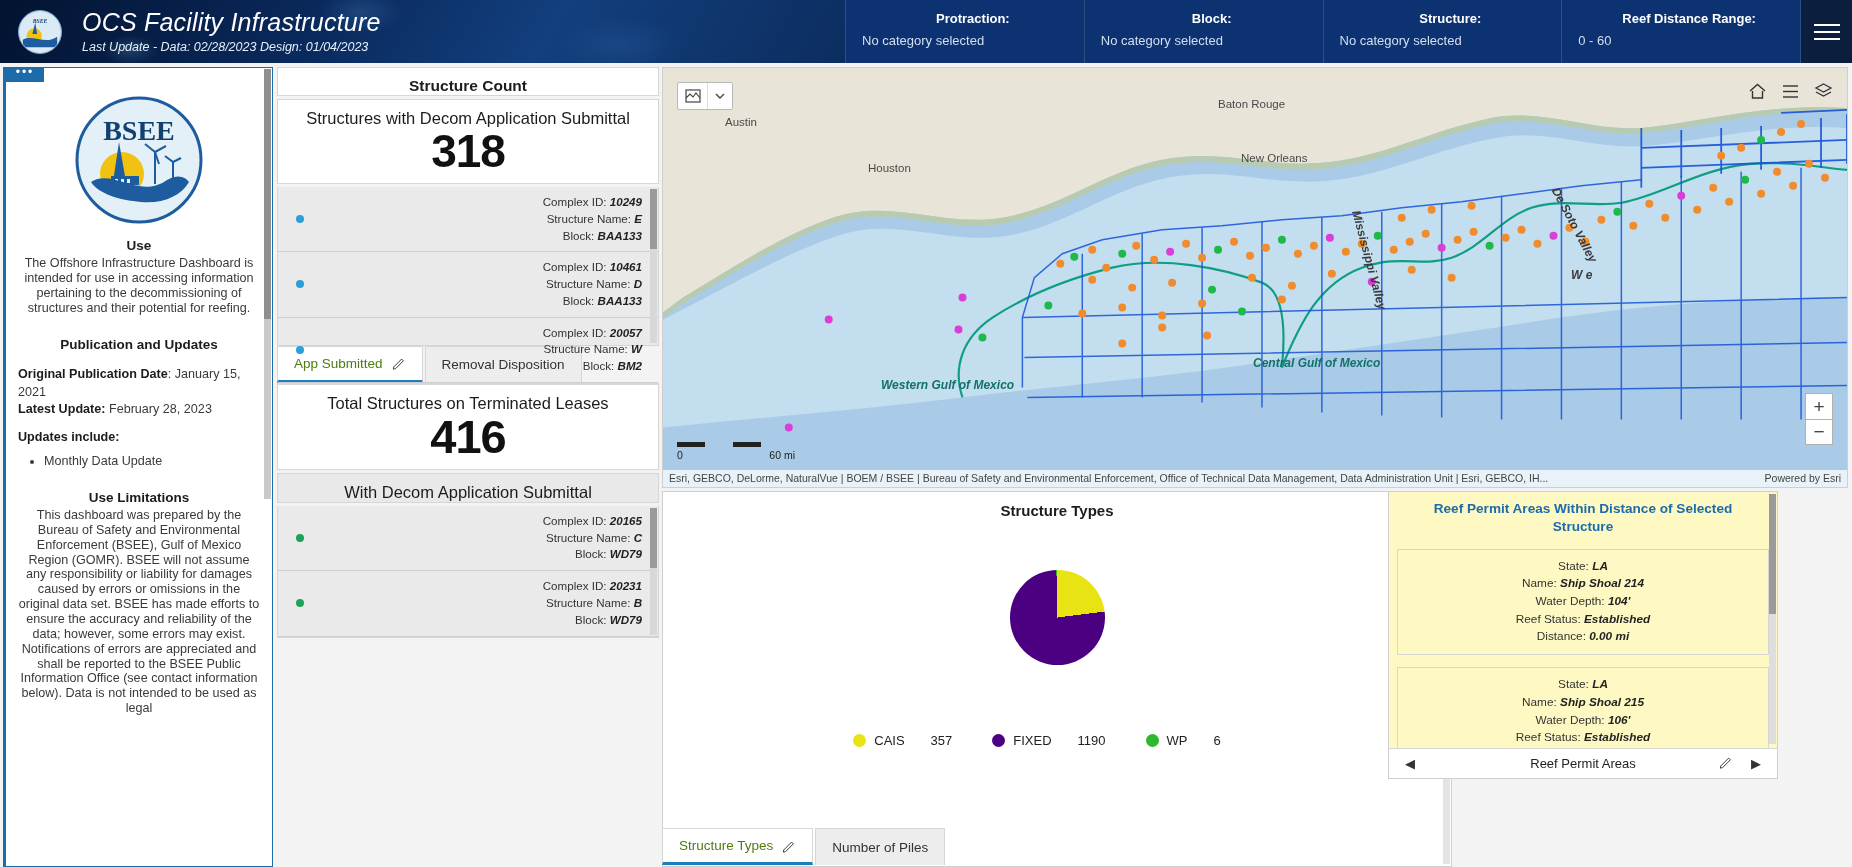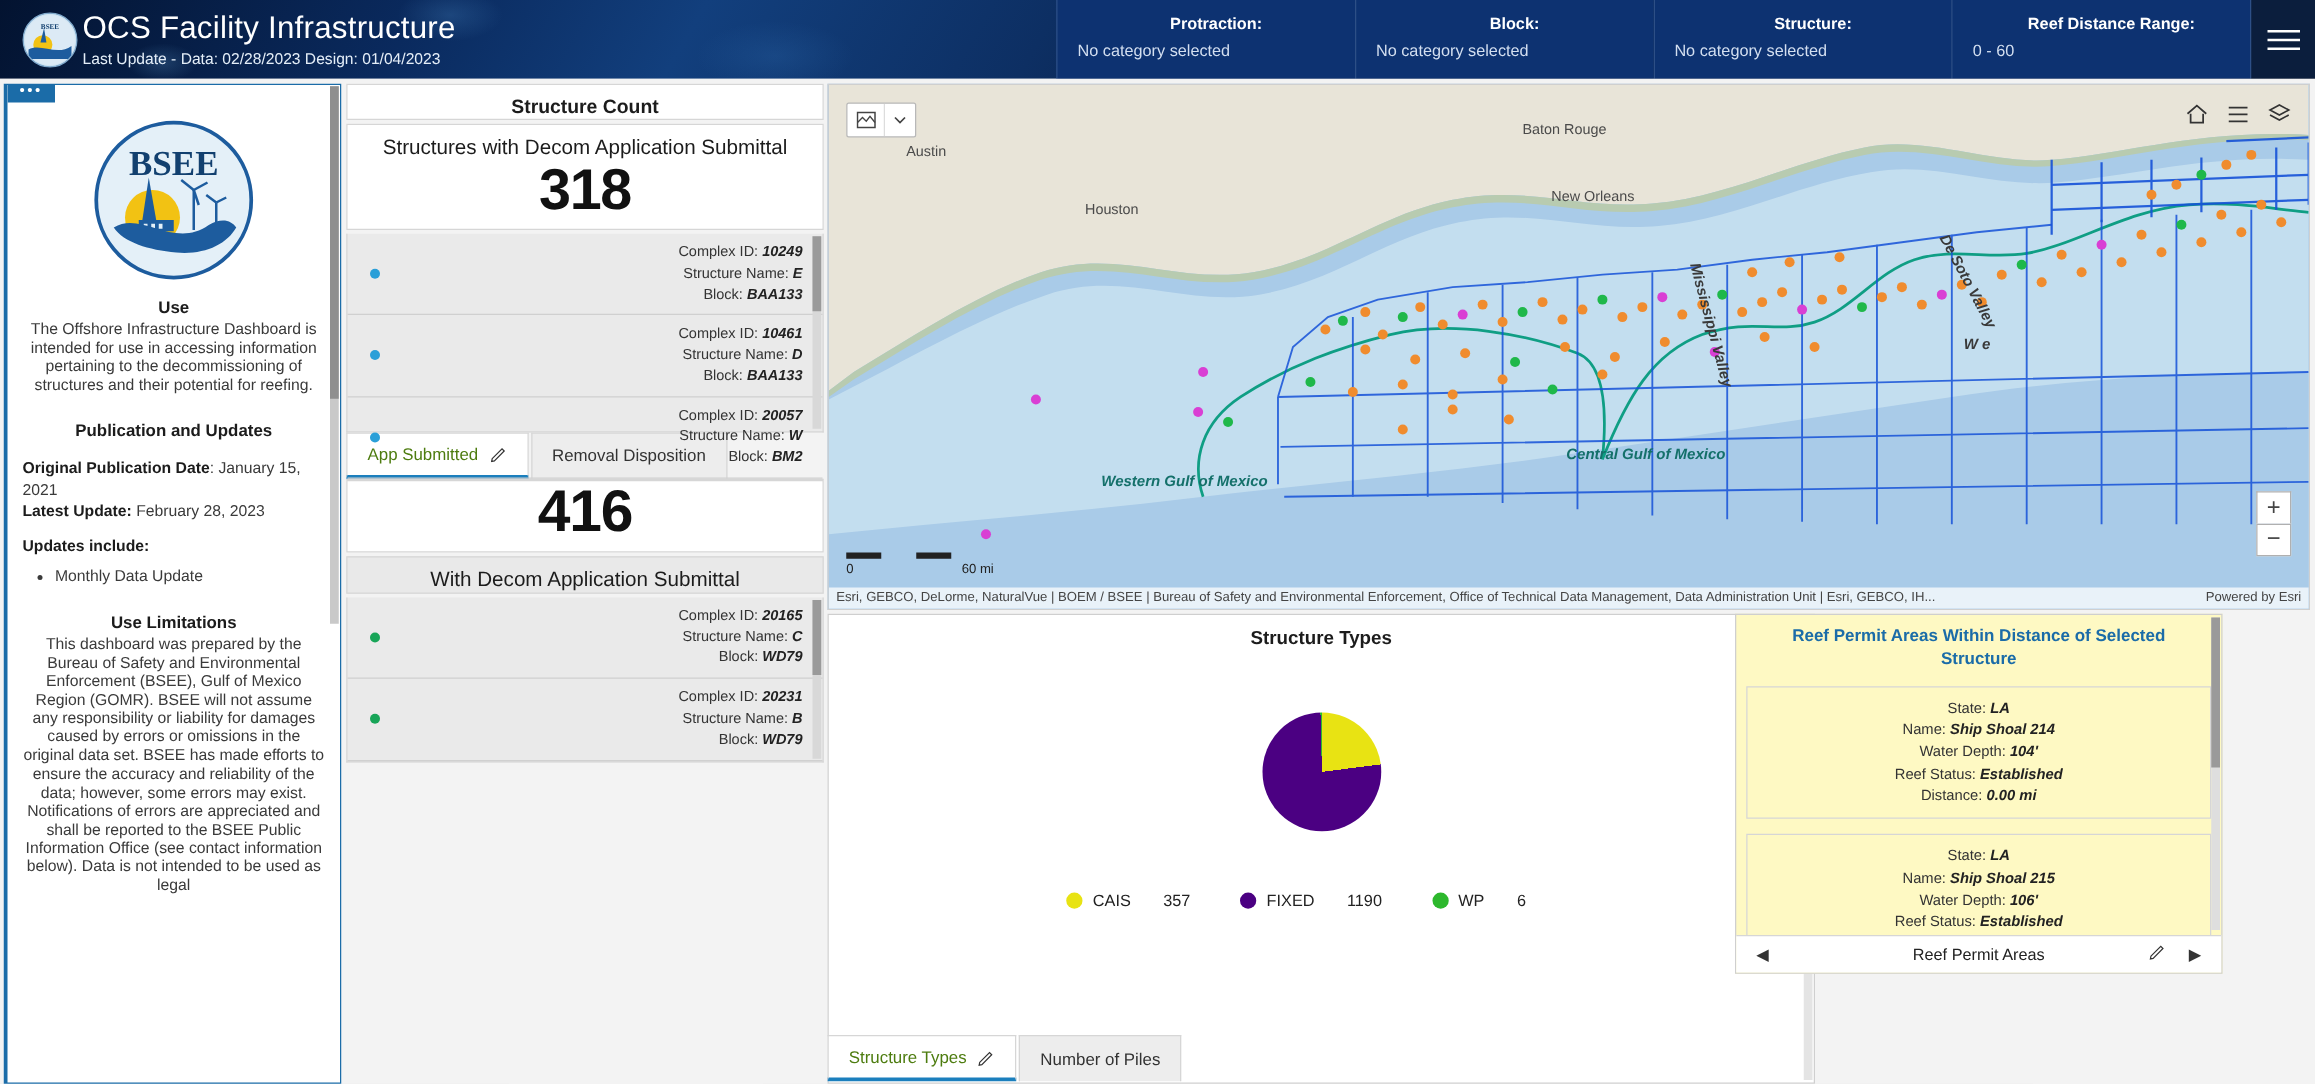--- a/index.html
+++ b/index.html
@@ -11,22 +11,22 @@
   }
 
   
   .header {
     position: absolute; top: 0; left: 0;
     width: 1852px; height: 63px;
     background: linear-gradient(120deg,#031330 0%, #0a2a5e 18%, #123f7d 30%, #0d2f63 45%, #071b3f 60%, #030d22 100%);
     display: flex; align-items: stretch;
   }
   .brand-block {
-    width: 845px; display: flex; align-items: center; gap: 4px; padding-left: 18px;
-    position: relative; overflow: hidden;
+    width: 845px; display: flex; align-items: center; gap: 20px; padding-left: 18px;
+    position: relative; overflow: hidden; font-style: italic;
   }
   .brand-block::after{
     content:""; position:absolute; inset:0;
     background:
       radial-gradient(ellipse 60px 30px at 360px 12px, rgba(90,160,220,.22), transparent 70%),
       radial-gradient(ellipse 90px 40px at 620px 45px, rgba(60,130,200,.18), transparent 70%),
       radial-gradient(ellipse 40px 22px at 130px 50px, rgba(120,190,240,.20), transparent 70%);
     pointer-events:none;
   }
   .hdr-logo {
@@ -149,21 +149,21 @@
   
   .chart-wrap {
     position:absolute; left: 662px; top: 428px; width: 790px; height: 376px;
     background:#fff; border:1px solid #cfcfcf;
   }
   .chart-title { text-align:center; font-size: 15px; font-weight: bold; color:#1c1c1c; padding-top: 10px; }
   .pie-holder { display:flex; justify-content:center; align-items:center; height: 160px; margin-top: 18px; }
   .pie {
     width: 95px; height: 95px; border-radius: 50%;
   }
-  .legend { display:flex; justify-content:center; align-items:center; gap: 0; margin-top: 16px; font-size: 13px; color:#222;}
+  .legend { display:flex; justify-content:center; align-items:center; gap: 0; margin-top: 36px; font-size: 13px; color:#222;}
   .legend-item { display:flex; align-items:center; }
   .legend-sw { width: 13px; height: 13px; border-radius:50%; margin-right: 8px; }
   .legend-label { margin-right: 26px; }
   .legend-val { margin-right: 40px; }
 
   .chart-tabs { position:absolute; left: 662px; bottom: 2px; display:flex; }
   .chart-tabs .tab { font-size: 13.5px; }
 
   
   .reef-wrap {
@@ -333,20 +333,21 @@
         <svg class="pencil" viewBox="0 0 16 16" aria-hidden="true">
           <path d="M2 12.5 L11 3.5 L13 5.5 L4 14.5 L1.5 15 Z" fill="none" stroke="#333" stroke-width="1.1"></path>
         </svg>
       </div>
       <div class="tab">
         <span>Removal Disposition</span>
       </div>
     </div>
 
     <div class="card" style="margin-top:0">
+      <div class="kpi-title light">Total Structures on Terminated Leases</div>
       <div class="kpi-num md">416</div>
     </div>
 
     <div class="card grey">
       <div class="kpi-title light">With Decom Application Submittal</div>
     </div>
 
     <div class="feat-list">
       <div class="feat-row">
         <span class="dot green"></span>

